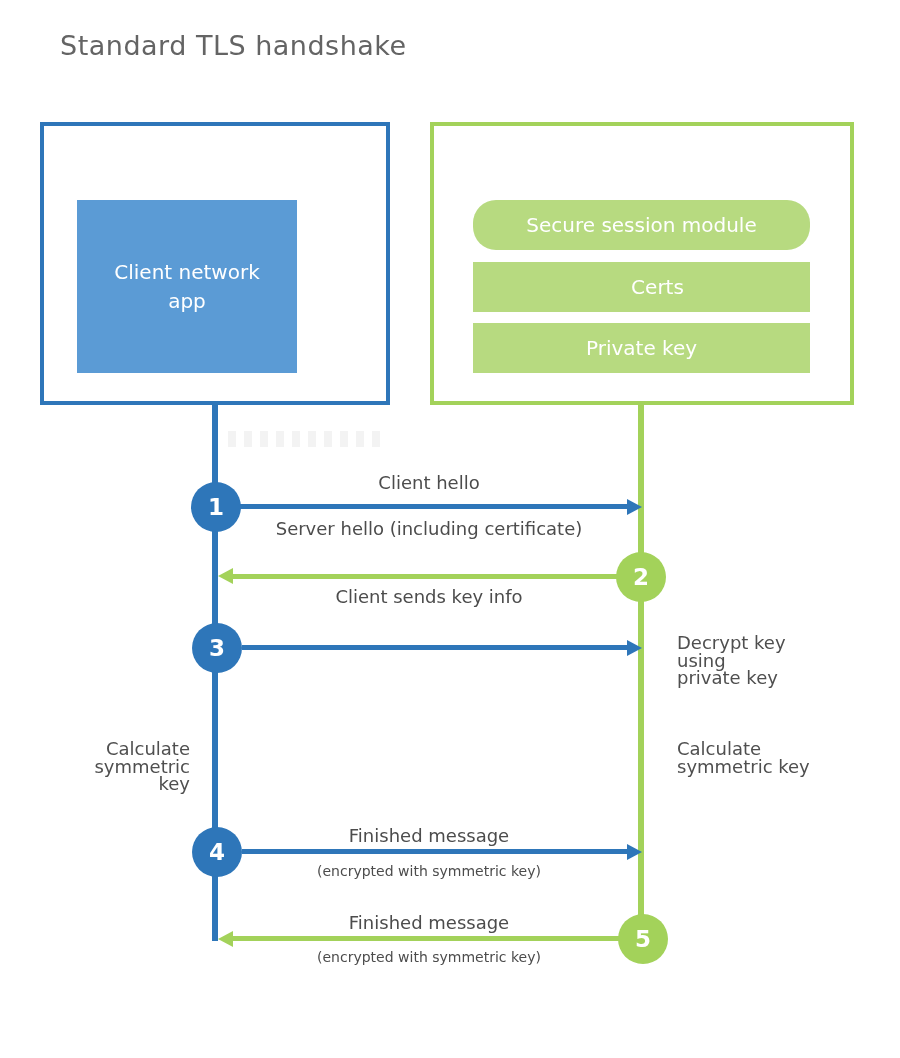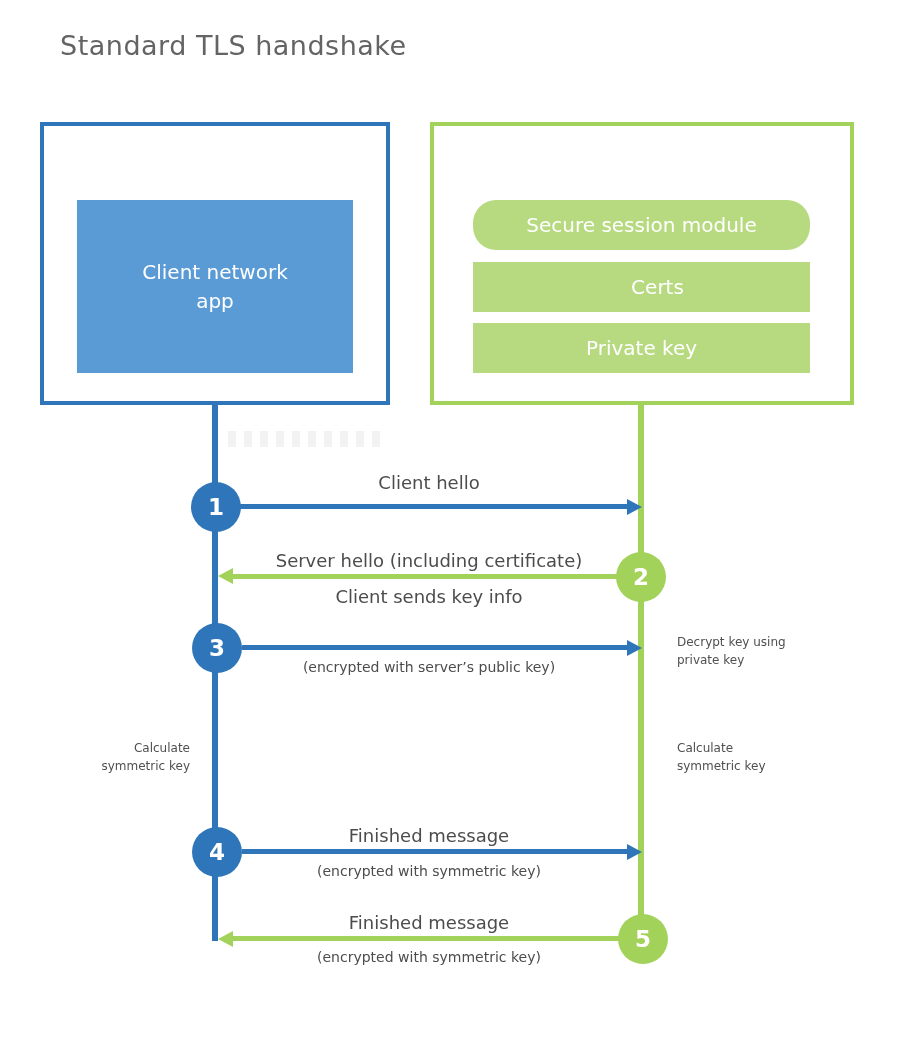--- a/index.html
+++ b/index.html
@@ -46,21 +46,21 @@
     top: 26px;
     text-align: center;
     font-size: 20px;
     font-weight: 700;
     color: var(--text-dark);
     margin-top: 44px;
   }
   .client-app {
     position: absolute;
     left: 33px; top: 74px;
-    width: 276px; height: 173px;
+    width: 220px; height: 173px;
     background: var(--blue-fill);
     color: #ffffff;
     font-size: 20px;
     display: flex; align-items: center; justify-content: center;
     text-align: center;
     white-space: pre-line;
     line-height: 1.45;
   }
   .server-bar {
     position: absolute;
@@ -108,31 +108,31 @@
   
   .msg-label, .msg-sublabel {
     position: absolute;
     left: 216px; width: 426px;
     text-align: center;
     color: var(--text-label);
   }
   .msg-label { font-size: 18px; line-height: 22px; }
   .msg-sublabel { font-size: 14px; line-height: 18px; }
   .lbl1 { top: 472px; }
-  .lbl2 { top: 550px; }
+  .lbl2 { top: 518px; }
   .lbl3 { top: 586px; }
   .sub3 { top: 658px; }
   .lbl4 { top: 825px; }
   .sub4 { top: 862px; }
   .lbl5 { top: 912px; }
   .sub5 { top: 948px; }
   
   .side-note {
     position: absolute;
-    font-size: 12px;
+    font-size: 18px;
     line-height: 17.5px;
     color: #4f4f4f;
     white-space: pre-line;
   }
   .note-decrypt    { left: 677px; top: 634px; width: 140px; text-align: left; }
   .note-calc-left  { left: 70px;  top: 740px; width: 120px; text-align: right; }
   .note-calc-right { left: 677px; top: 740px; width: 140px; text-align: left; }
 </style>
 </head>
 <body>
@@ -162,21 +162,20 @@
   <div class="shaft blue" style="left:240px; top:504px; width:388px;"></div>
   <div class="head right blue" style="left:627px; top:499px;"></div>
   <div class="num-circle blue" style="left:191px; top:482px;">1</div>
 
   <div class="msg-label lbl2">Server hello (including certificate)</div>
   <div class="shaft green" style="left:233px; top:574px; width:386px;"></div>
   <div class="head left green" style="left:218px; top:568px;"></div>
   <div class="num-circle green" style="left:616px; top:552px;">2</div>
 
   <div class="msg-label lbl3">Client sends key info</div>
-  <div class="msg-sublabel sub3">(encrypted with server’s public key)</div>
   <div class="shaft blue" style="left:242px; top:645px; width:386px;"></div>
   <div class="head right blue" style="left:627px; top:640px;"></div>
   <div class="num-circle blue" style="left:192px; top:623px;">3</div>
 
   <div class="msg-label lbl4">Finished message</div>
   <div class="msg-sublabel sub4">(encrypted with symmetric key)</div>
   <div class="shaft blue" style="left:242px; top:849px; width:386px;"></div>
   <div class="head right blue" style="left:627px; top:844px;"></div>
   <div class="num-circle blue" style="left:192px; top:827px;">4</div>
 

